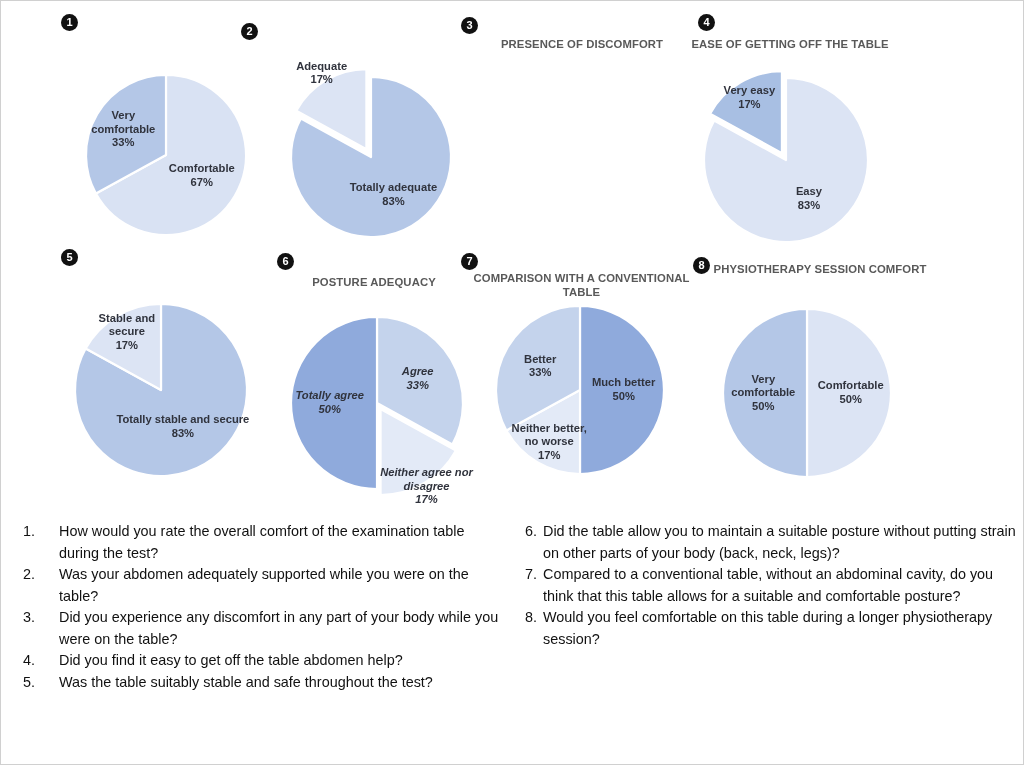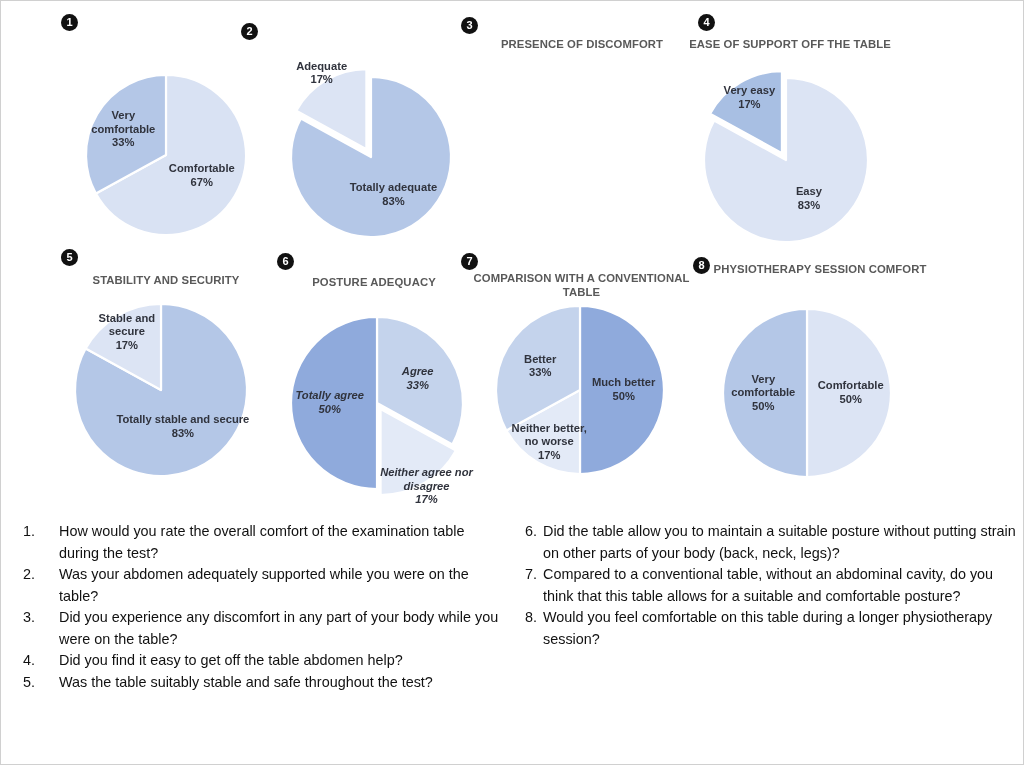--- a/index.html
+++ b/index.html
@@ -103,34 +103,33 @@
       </div>
     </div>
 
     <div class="cell" style="left:460px;top:8px;width:235px;height:240px;">
       <div class="marker" style="left:0px;top:8px;">3</div>
       <div class="ctitle" style="left:12px;top:28px;width:218px;">PRESENCE OF DISCOMFORT</div>
     </div>
 
     <div class="cell" style="left:664px;top:8px;width:250px;height:240px;">
       <div class="marker" style="left:33px;top:5px;">4</div>
-      <div class="ctitle" style="left:0px;top:28px;width:250px;">EASE OF SUPPORT OFF THE TABLE</div>
+      <div class="ctitle" style="left:0px;top:28px;width:250px;">EASE OF GETTING OFF THE TABLE</div>
       <div class="pie-wrap" style="left:30px;top:60px;">
         <svg width="182" height="182" viewBox="0 0 182 182">
             <path d="M 91 91 L 91 9 A 82 82 0 1 1 19.1428522364032 51.49619872365934 Z" fill="#DCE4F4" stroke="#FFFFFF" stroke-width="2.2" stroke-linejoin="round"></path>
             <path d="M 86.92766867399702 84.11406378396845 L 15.07052091040022 44.61026250762779 A 82 82 0 0 1 86.927668673997 2.1140637839684473 Z" fill="#A8BFE3" stroke="#FFFFFF" stroke-width="2.2" stroke-linejoin="round"></path>
             <text class="slice-label" x="113.95776785034174" y="123.06946541787786"><tspan x="113.95776785034174" dy="0">Easy</tspan><tspan x="113.95776785034174" dy="13.5">83%</tspan></text>
             <text class="slice-label" x="54.369379722603234" y="22.31100373679623"><tspan x="54.369379722603234" dy="0">Very easy</tspan><tspan x="54.369379722603234" dy="13.5">17%</tspan></text>
           </svg>
       </div>
     </div>
 
     <div class="cell" style="left:50px;top:248px;width:230px;height:250px;">
       <div class="marker" style="left:10px;top:0px;">5</div>
-      <div class="ctitle" style="left:0px;top:24px;width:230px;">STABILITY AND SECURITY</div>
       <div class="pie-wrap" style="left:17px;top:48px;">
         <svg width="186" height="186" viewBox="0 0 186 186">
             <path d="M 93 93 L 93 7 A 86 86 0 1 1 17.637625516227743 51.569184027252476 Z" fill="#B4C7E7" stroke="#FFFFFF" stroke-width="2.2" stroke-linejoin="round"></path>
             <path d="M 93 93 L 17.637625516227743 51.569184027252476 A 86 86 0 0 1 92.99999999999999 7 Z" fill="#DCE4F4" stroke="#FFFFFF" stroke-width="2.2" stroke-linejoin="round"></path>
             <text class="slice-label" x="114.88878087726596" y="123.26190716116957"><tspan x="114.88878087726596" dy="0">Totally stable and secure</tspan><tspan x="114.88878087726596" dy="13.5">83%</tspan></text>
             <text class="slice-label" x="58.85350183146505" y="21.761424828575485"><tspan x="58.85350183146505" dy="0">Stable and</tspan><tspan x="58.85350183146505" dy="13.5">secure</tspan><tspan x="58.85350183146505" dy="13.5">17%</tspan></text>
           </svg>
       </div>
     </div>
 

